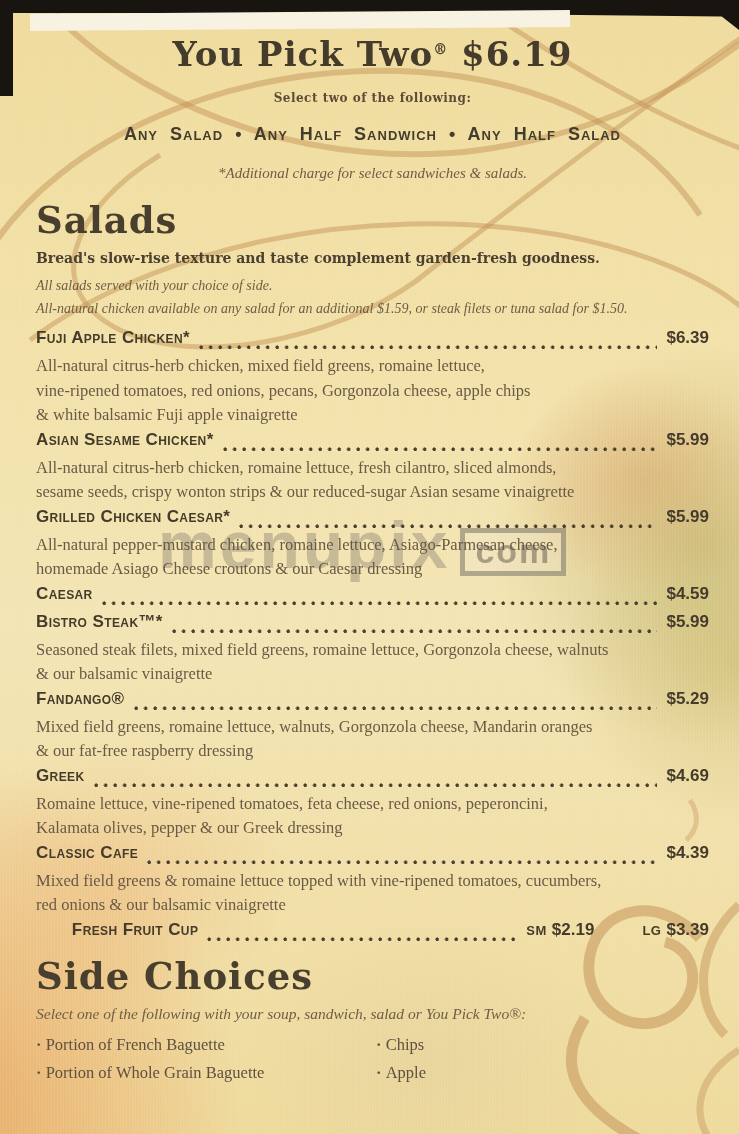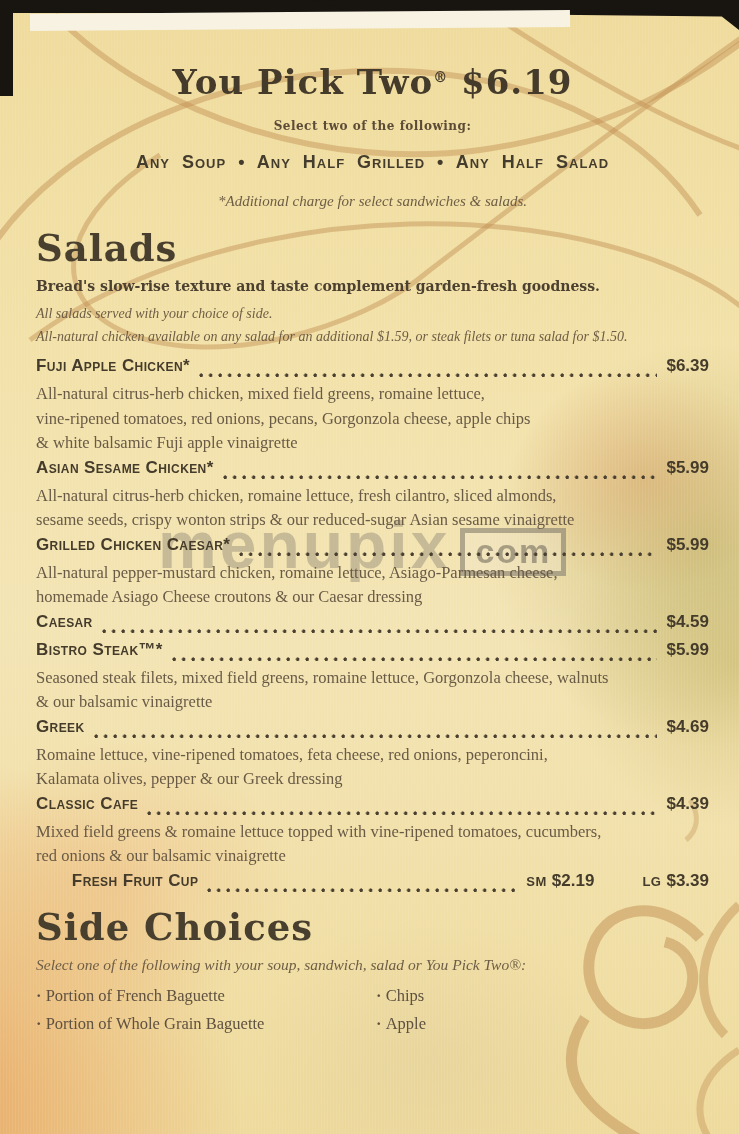--- a/index.html
+++ b/index.html
@@ -36,21 +36,21 @@
   .watermark{position:absolute;left:158px;top:512px;display:flex;align-items:center;
     font-family:"Liberation Sans",sans-serif;font-weight:bold;
     color:rgba(125,118,104,.38);font-size:66px;letter-spacing:3px;line-height:1;justify-content:space-between;}
   .wm-box{display:inline-block;margin-left:10px;margin-top:14px;
     border:5px solid rgba(104,98,86,.48);background:rgba(238,232,218,.25);
     color:rgba(104,98,86,.55);font-size:34px;letter-spacing:2px;padding:1px 10px 3px;}
 
   .content{position:absolute;left:36px;top:0;width:673px;}
 
   
-  .menu-header{padding-top:56px;text-align:center;color:#453c2c;}
+  .menu-header{padding-top:28px;text-align:center;color:#453c2c;}
   .menu-title{font-family:"DejaVu Serif",serif;font-weight:bold;font-size:34px;line-height:42px;
     margin:0 0 14px;letter-spacing:1px;color:#443b2b;}
   .menu-title sup{font-size:14px;}
   .menu-subtitle{font-family:"DejaVu Serif",serif;font-weight:bold;font-size:12px;line-height:19px;
     margin:0 0 16px;color:#5c4b36;letter-spacing:.5px;}
   .menu-options{font-family:"Liberation Sans",sans-serif;font-weight:bold;font-size:18px;line-height:20px;
     margin:0 0 20px;font-variant:small-caps;letter-spacing:1px;word-spacing:6px;color:#443c2d;}
   .menu-note{font-style:italic;font-size:15px;line-height:18px;margin:0 0 16px;color:#6e5d45;}
 
   
@@ -116,21 +116,21 @@
   <div class="scan-top"></div>
   <div class="scan-top-right"></div>
   <div class="scan-white"></div>
   <div class="scan-left"></div>
 
   <div class="content">
 
     <header class="menu-header">
       <h1 class="menu-title"><span>You Pick Two</span><sup>®</sup> <span>$6.19</span></h1>
       <p class="menu-subtitle">Select two of the following:</p>
-      <p class="menu-options">Any Soup  •  Any Half Grilled  •  Any Half Salad</p>
+      <p class="menu-options">Any Salad  •  Any Half Sandwich  •  Any Half Salad</p>
       <p class="menu-note">*Additional charge for select sandwiches &amp; salads.</p>
     </header>
 
     <section>
       <h2 class="section-heading">Salads</h2>
       <p class="tagline">Bread's slow-rise texture and taste complement garden-fresh goodness.</p>
       <p class="intro-note">All salads served with your choice of side.</p>
       <p class="intro-note last">All-natural chicken available on any salad for an additional $1.59, or steak filets or tuna salad for $1.50.</p>
 
       <div class="item">
@@ -176,20 +176,29 @@
       <div class="item">
         <div class="item-row">
           <span class="item-name">Bistro Steak™*</span>
           <span class="dots"></span>
           <span class="item-price">$5.99</span>
         </div>
         <p class="item-desc">Seasoned steak filets, mixed field greens, romaine lettuce, Gorgonzola cheese, walnuts
 &amp; our balsamic vinaigrette</p>
       </div>
 
+      <div class="item">
+        <div class="item-row">
+          <span class="item-name">Fandango®</span>
+          <span class="dots"></span>
+          <span class="item-price">$5.29</span>
+        </div>
+        <p class="item-desc">Mixed field greens, romaine lettuce, walnuts, Gorgonzola cheese, Mandarin oranges
+&amp; our fat-free raspberry dressing</p>
+      </div>
 
       <div class="item">
         <div class="item-row">
           <span class="item-name">Greek</span>
           <span class="dots"></span>
           <span class="item-price">$4.69</span>
         </div>
         <p class="item-desc">Romaine lettuce, vine-ripened tomatoes, feta cheese, red onions, peperoncini,
 Kalamata olives, pepper &amp; our Greek dressing</p>
       </div>

